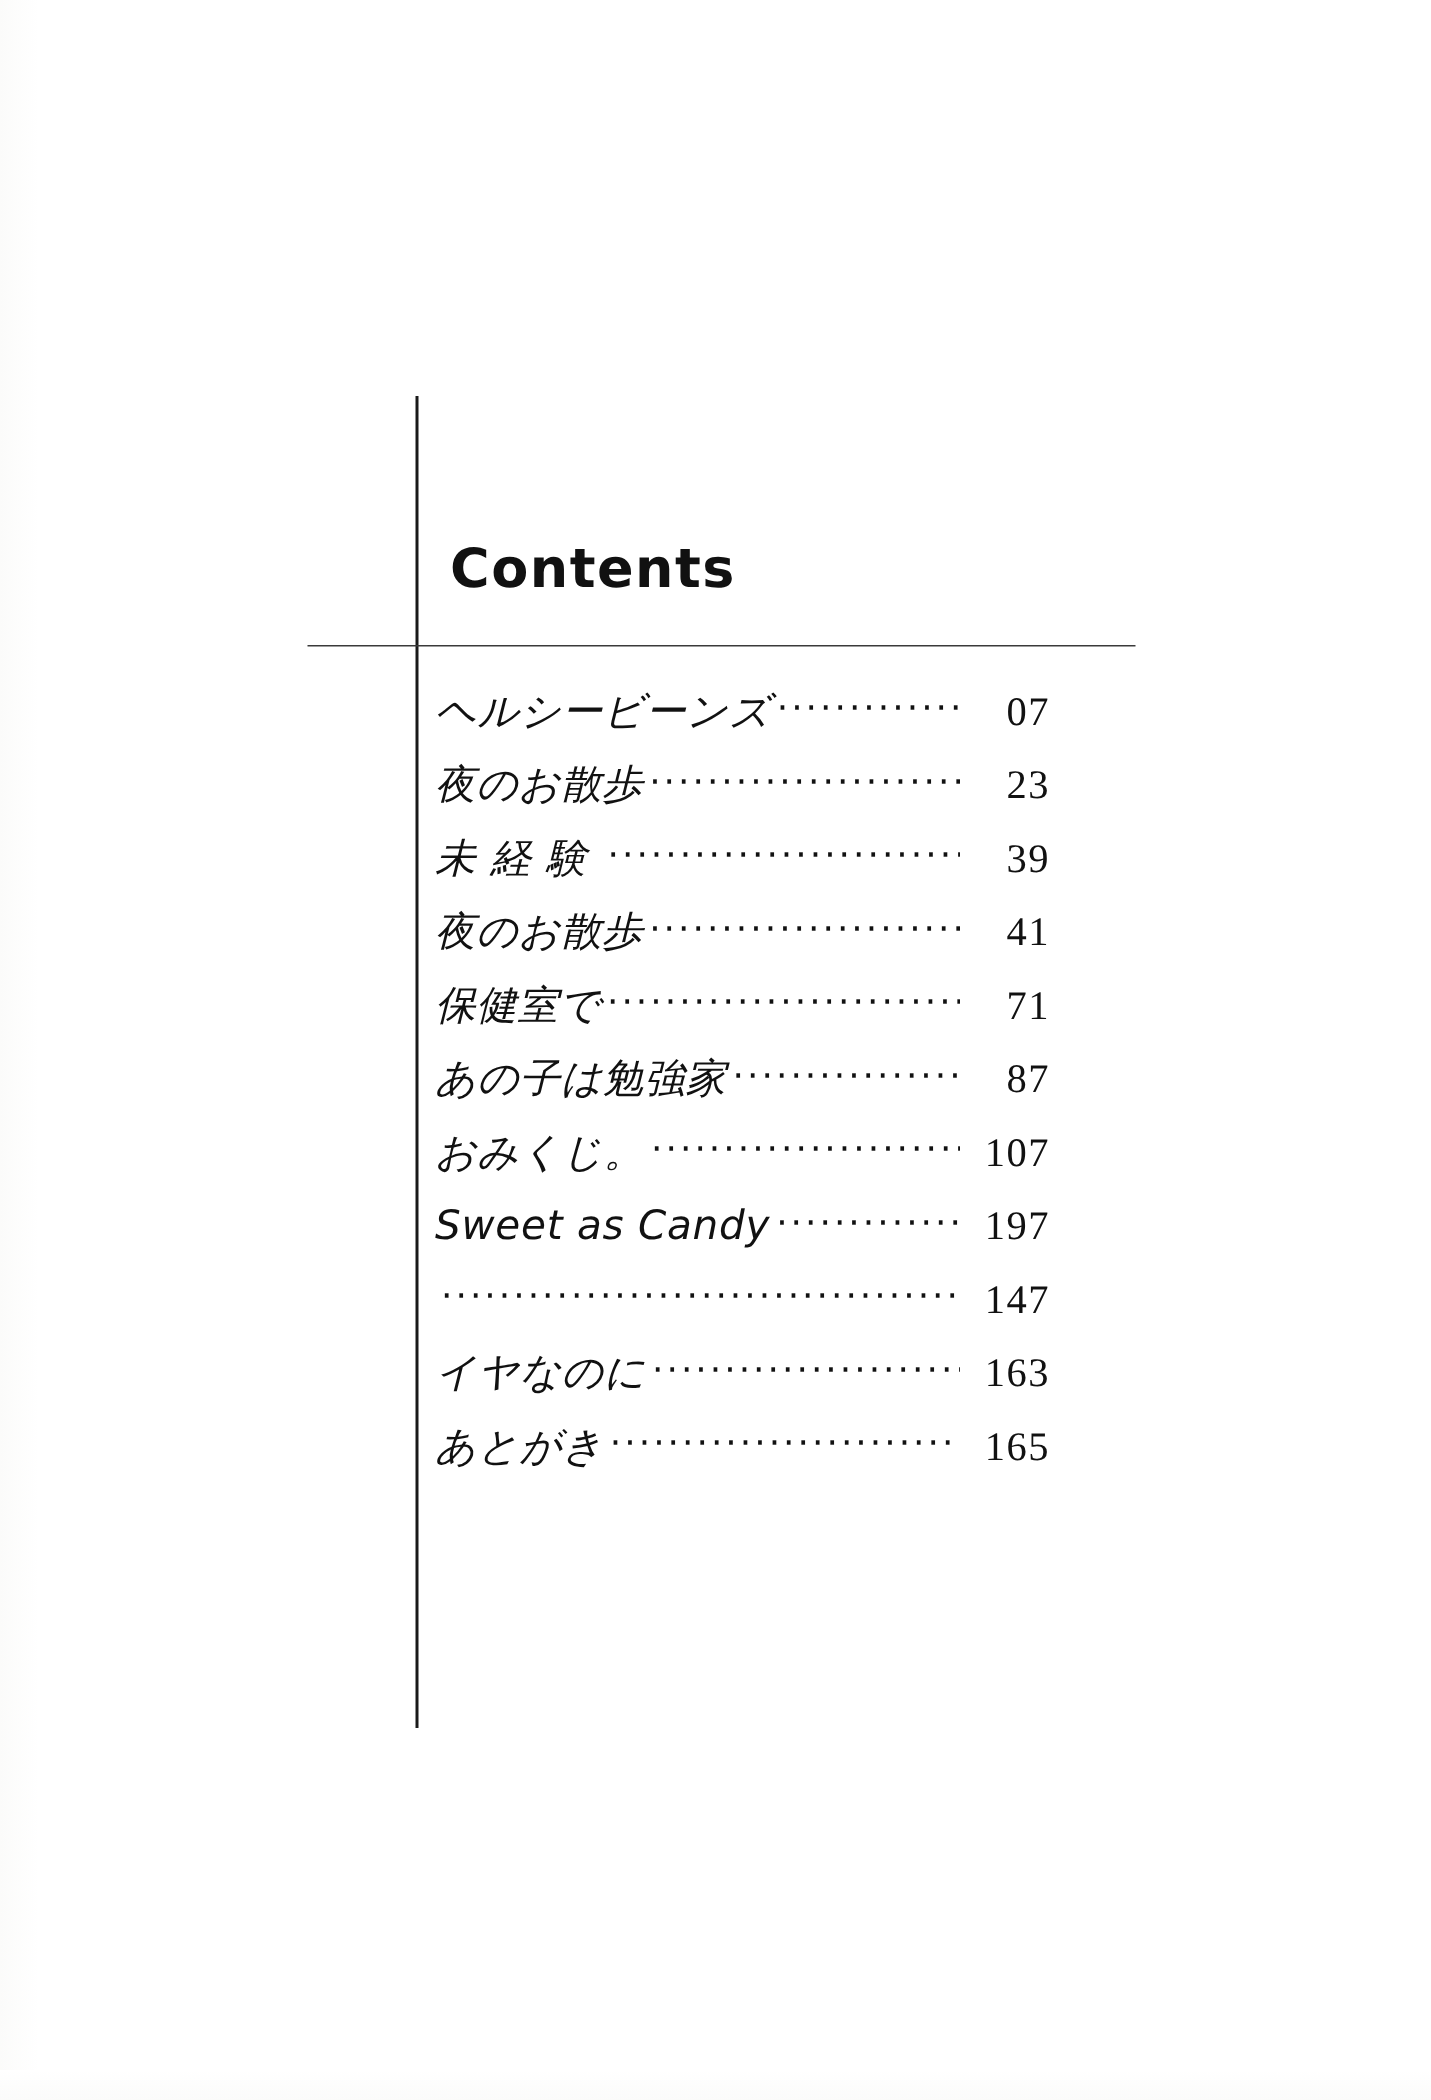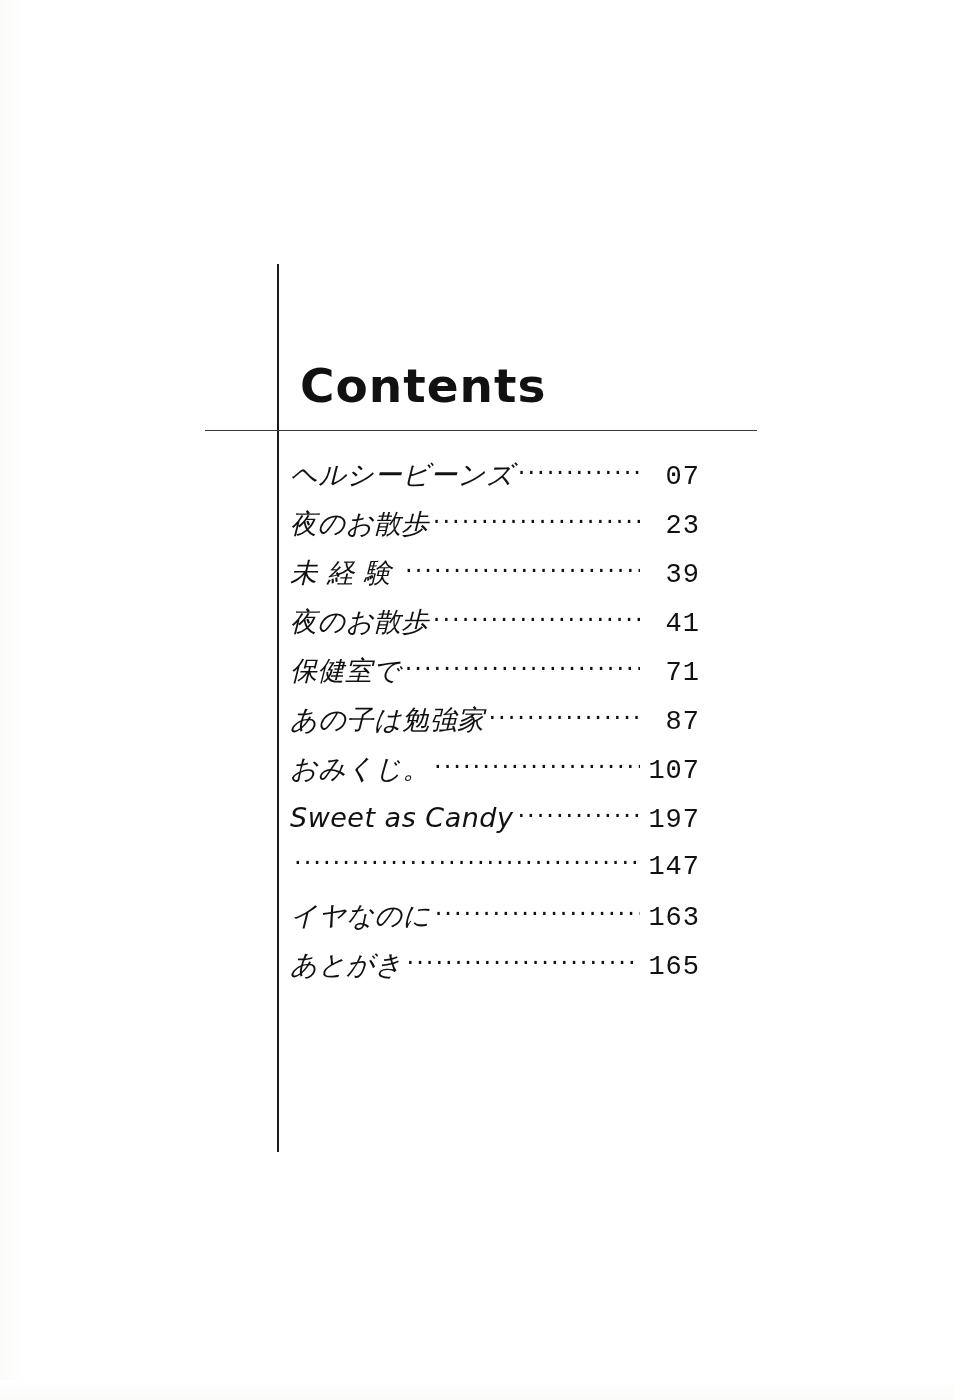--- a/index.html
+++ b/index.html
@@ -36,21 +36,21 @@
     top: 430px;
     width: 552px;
     height: 1px;
     background: #3a3a3a;
   }
 
   .contents-title {
     position: absolute;
     left: 300px;
     top: 362px;
-    font-size: 47px;
+    font-size: 36px;
     font-weight: bold;
     letter-spacing: 1px;
     line-height: 1;
     color: #111111;
     font-family: "DejaVu Sans", sans-serif;
   }
 
   .toc {
     position: absolute;
     left: 290px;
@@ -84,21 +84,21 @@
     margin: 0 4px;
     font-family: "DejaVu Sans", sans-serif;
     font-size: 24px;
     letter-spacing: 2px;
     color: #111111;
     position: relative;
     top: -3px;
   }
 
   .toc-page {
-    font-family: Liberation Mono, monospace;
+    font-family: Liberation Serif, serif;
     font-size: 27px;
     letter-spacing: 1px;
     text-align: right;
     min-width: 56px;
   }
 
   
   .paper-edge-left {
     position: absolute;
     left: 0;

